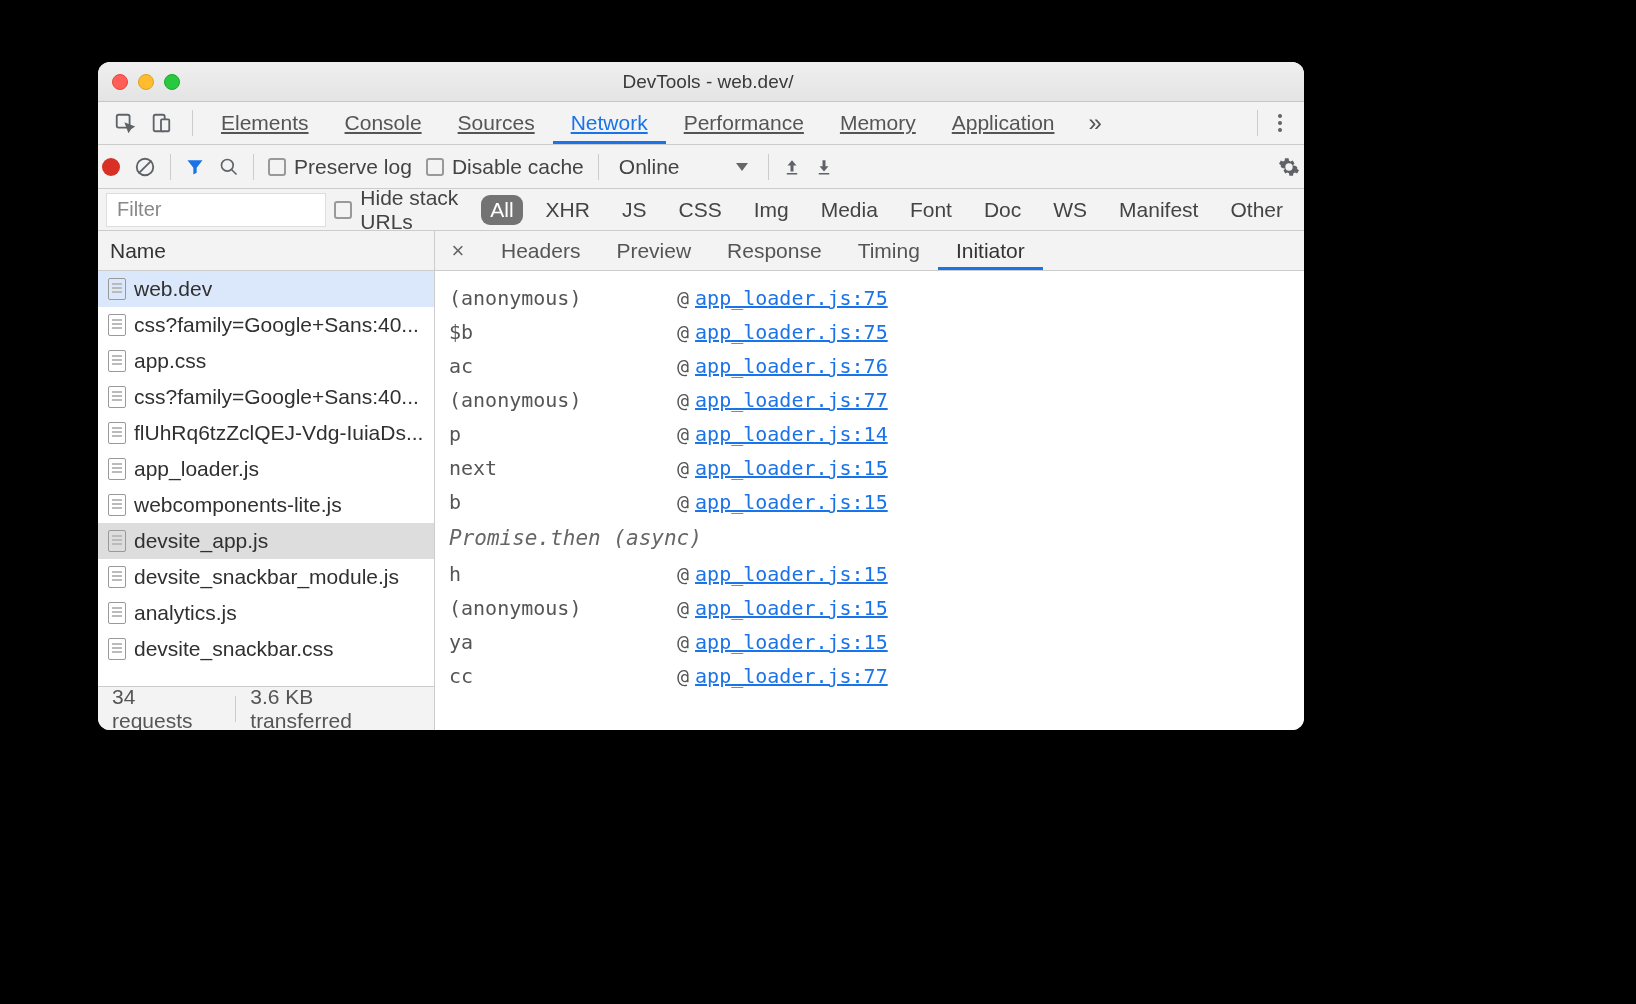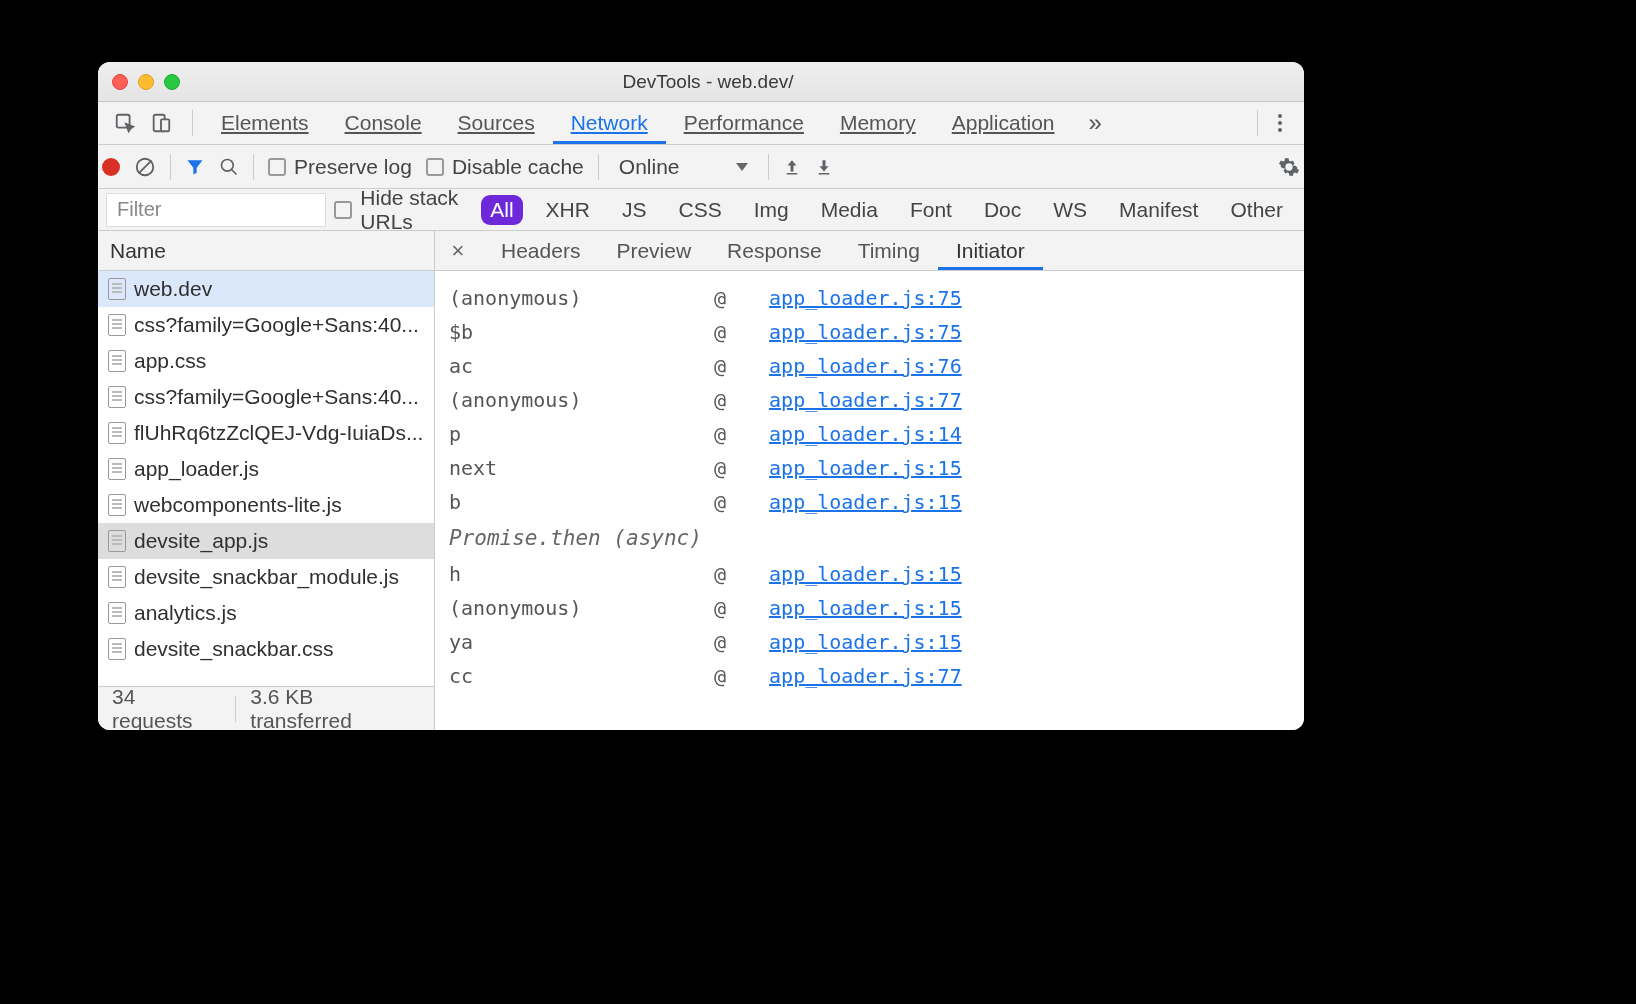--- a/index.html
+++ b/index.html
@@ -76,21 +76,21 @@
 .filter-bar{
   height:42px;background:#f3f3f3;border-bottom:1px solid #ccc;
   display:flex;align-items:center;padding:0;gap:0;
 }
 .filter-input{
   width:290px;height:34px;margin:4px 8px;border:1px solid #ddd;background:#fff;
   padding:0 10px;color:#777;font-size:20px;display:flex;align-items:center;
 }
 .filter-chips{display:flex;align-items:center;gap:14px;color:#444;flex:1;padding-right:12px;}
 .chip{padding:3px 9px;border-radius:9px;cursor:pointer;}
-.chip.active{background:#6d28d9;color:#fff;}
+.chip.active{background:#737373;color:#fff;}
 
 .main{flex:1;display:flex;min-height:0;}
 .left{width:337px;border-right:1px solid #ccc;display:flex;flex-direction:column;}
 .col-header{height:40px;border-bottom:1px solid #ccc;display:flex;align-items:center;padding:0 12px;color:#333;background:#f3f3f3;}
 .req-list{flex:1;overflow:hidden;background:#fff;}
 .req-row{height:36px;display:flex;align-items:center;padding:0 10px;gap:8px;cursor:pointer;white-space:nowrap;overflow:hidden;text-overflow:ellipsis;}
 .req-row.sel{background:#dbe8fb;}
 .req-row.sel2{background:#ddd;}
 .file-icon{width:18px;height:22px;border:1.5px solid #999;border-radius:2px;flex-shrink:0;position:relative;}
 .file-icon::before{content:"";position:absolute;left:3px;right:3px;top:4px;height:2px;background:#bbb;box-shadow:0 4px 0 #bbb,0 8px 0 #bbb;}
@@ -99,21 +99,21 @@
 .status-bar .vsep{width:1px;height:26px;background:#ccc;}
 
 .right{flex:1;display:flex;flex-direction:column;min-height:0;}
 .detail-tabs{height:40px;border-bottom:1px solid #ccc;display:flex;align-items:center;padding:0 10px;gap:0;background:#f3f3f3;}
 .close-x{width:26px;text-align:center;color:#666;cursor:pointer;font-size:22px;margin-right:12px;}
 .dtab{padding:0 18px;height:100%;display:flex;align-items:center;color:#555;cursor:pointer;}
 .dtab.active{color:#333;box-shadow:inset 0 -3px 0 #1a73e8;}
 .detail-body{flex:1;overflow:hidden;padding:10px 14px;background:#fff;}
 .section-head{display:flex;align-items:center;gap:6px;font-weight:bold;margin-bottom:6px;}
 .tri{width:0;height:0;border-left:6px solid transparent;border-right:6px solid transparent;border-top:9px solid #444;}
-.stack-row{display:flex;align-items:center;font-family:Menlo,Consolas,monospace;font-size:20px;line-height:34px;color:#555;gap:37px;}
+.stack-row{display:flex;align-items:center;font-family:Menlo,Consolas,monospace;font-size:20px;line-height:34px;color:#555;}
 .fn{width:228px;white-space:pre;}
 .at{color:#555;margin-right:6px;}
 .lnk{color:#1a73e8;text-decoration:underline;cursor:pointer;}
 .async-label{font-family:Menlo,Consolas,monospace;font-style:italic;color:#666;line-height:38px;}
 
 svg{display:block;}
 </style>
 </head>
 <body>
 

